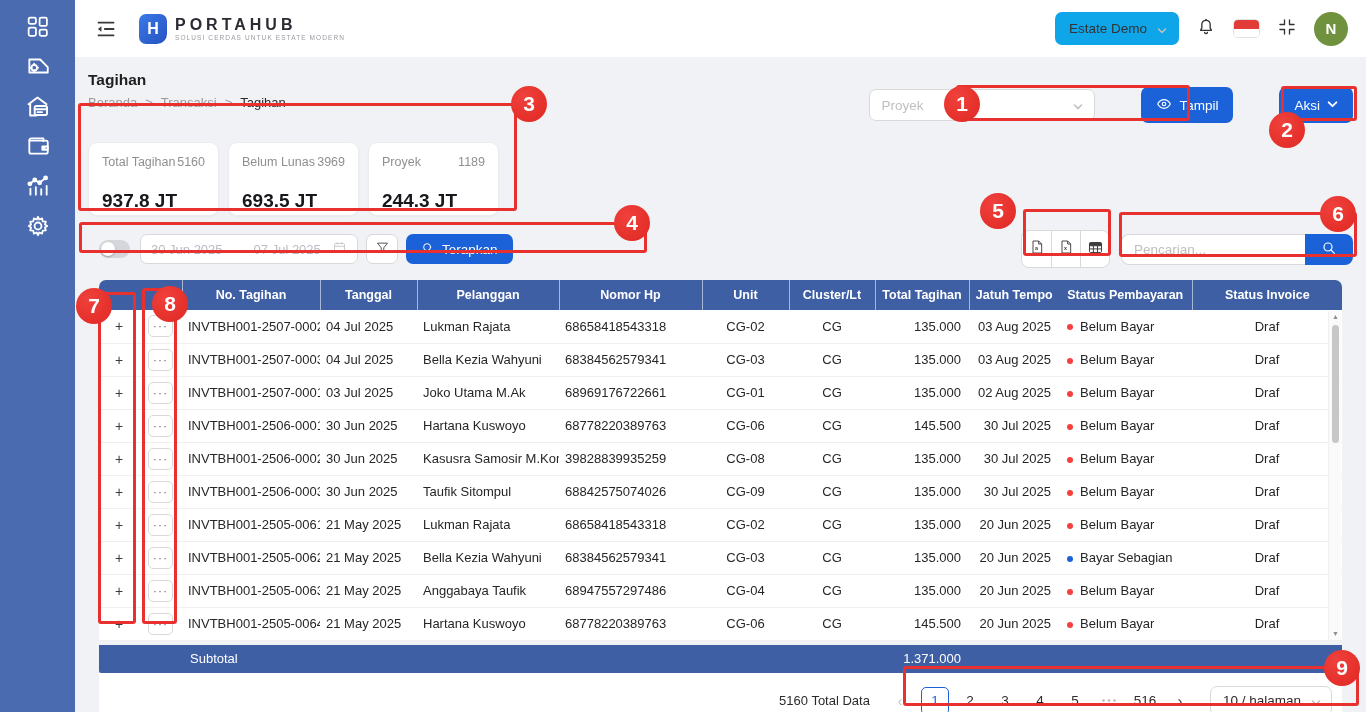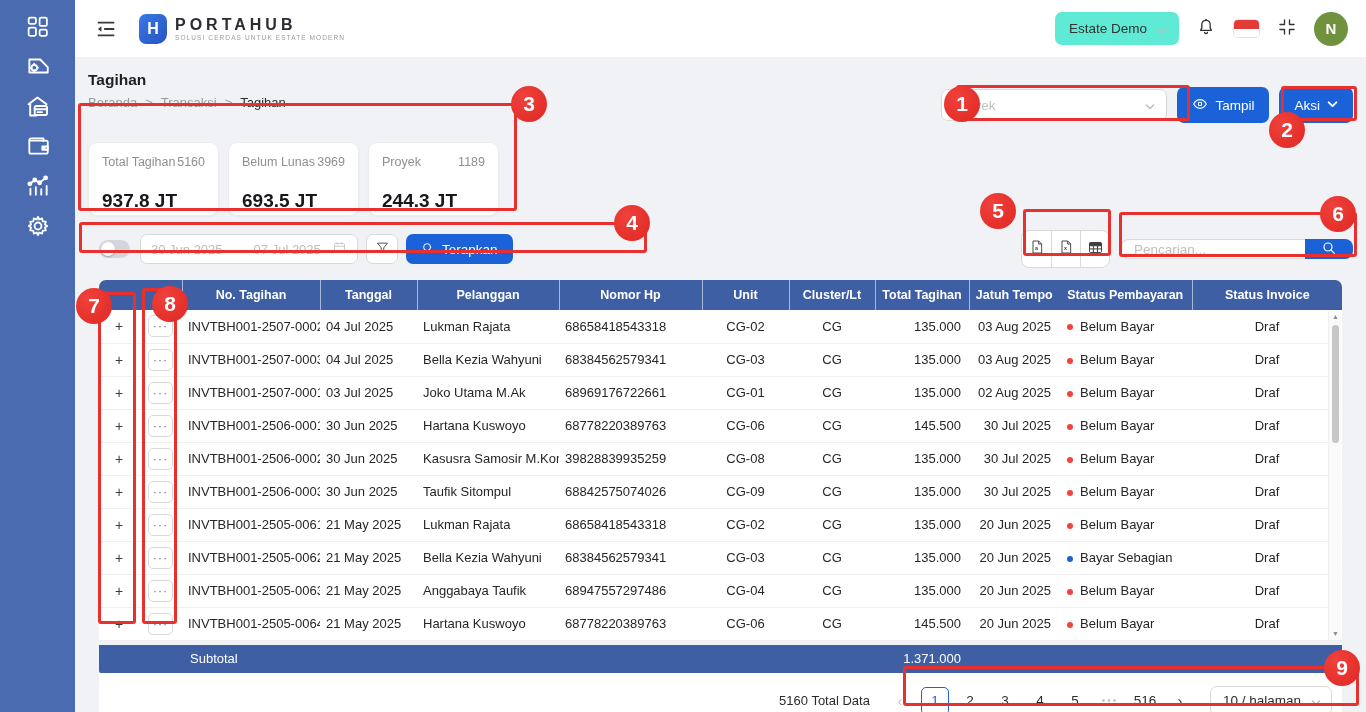--- a/index.html
+++ b/index.html
@@ -14,36 +14,36 @@
   .main { position:absolute; left:75px; top:0; width:1291px; height:712px; }
 
   .topbar { height:57px; background:#fff; display:flex; align-items:center; padding:0 18px 0 20px; }
   .fold-ic { width:22px; height:22px; margin-right:22px; cursor:pointer; }
   .fold-ic svg { stroke:#3a3a3a; stroke-width:2; fill:#3a3a3a; }
   .logo { display:flex; align-items:center; gap:8px; }
   .logo-mark { width:28px; height:30px; background:linear-gradient(135deg,#3b79e8,#2553c0); border-radius:7px 7px 10px 7px; color:#fff; font-weight:bold; font-size:16px; display:flex; align-items:center; justify-content:center; }
   .logo-name { font-size:16px; font-weight:bold; letter-spacing:4px; color:#2b2b33; line-height:15px; }
   .logo-tag { font-size:6.5px; letter-spacing:1.1px; color:#9a9aa2; margin-top:2px; }
   .topbar-right { margin-left:auto; display:flex; align-items:center; gap:17px; }
-  .workspace { background:#5eead4; border-radius:7px; height:33px; display:flex; align-items:center; gap:10px; padding:0 12px 0 14px; font-size:13.5px; color:#333; cursor:pointer; }
+  .workspace { background:#0ea5e9; border-radius:7px; height:33px; display:flex; align-items:center; gap:10px; padding:0 12px 0 14px; font-size:13.5px; color:#333; cursor:pointer; }
   .bell svg, .compress svg { stroke:#333; fill:none; stroke-width:1.6; stroke-linecap:round; stroke-linejoin:round; }
   .flag { width:27px; height:19px; border-radius:5px; overflow:hidden; border:1px solid #e2e2e2; cursor:pointer; }
   .flag .t { height:9px; background:#e23c39; } .flag .b { height:9px; background:#fff; }
   .avatar { width:34px; height:34px; border-radius:50%; background:#70923f; color:#fff; font-weight:bold; font-size:15px; display:flex; align-items:center; justify-content:center; cursor:pointer; }
 
   .content { padding:0 13px; }
 
   
   .page-header { display:flex; justify-content:space-between; padding-top:14px; }
   .page-title { font-size:15.5px; font-weight:bold; color:#1f1f1f; }
   .breadcrumb { margin-top:6px; font-size:13px; color:#9b9b9b; display:flex; gap:8px; align-items:center; }
   .breadcrumb .cur { color:#2b2b2b; }
   .hdr-controls { display:flex; gap:10px; margin-top:16px; align-items:center; }
   .select-box { width:226px; height:32px; border:1px solid #d9d9d9; border-radius:7px; background:#fff; display:flex; align-items:center; justify-content:space-between; padding:0 11px; font-size:13.5px; color:#bfbfbf; cursor:pointer; }
-  .btn-blue { background:#1b62d9; color:#fff; border:none; border-radius:7px; height:36px; font-size:13.5px; display:flex; align-items:center; gap:7px; padding:0 15px; cursor:pointer; font-family:"Liberation Sans",sans-serif; }
+  .btn-blue { background:#1b62d9; color:#fff; border:none; border-radius:7px; height:36px; font-size:13.5px; display:flex; align-items:center; gap:7px; padding:0 15px; cursor:pointer; font-family:"Liberation Sans",sans-serif;margin-left:36px; }
   .btn-blue svg { stroke:#fff; fill:none; stroke-width:1.7; stroke-linecap:round; stroke-linejoin:round; }
 
   
   .stats { display:flex; gap:9px; margin-top:19px; }
   .card { width:131px; height:74px; background:#fff; border:1px solid #ececec; border-radius:9px; box-shadow:0 1px 2px rgba(0,0,0,.04); padding:12px 13px 0; }
   .card .row1 { display:flex; justify-content:space-between; font-size:12.5px; color:#8f8f8f; }
   .card .val { margin-top:21px; font-size:19px; font-weight:bold; color:#17171c; }
 
   
   .filter-row { display:flex; align-items:center; margin-top:14px; }
@@ -52,21 +52,21 @@
   .daterange { margin-left:10px; width:218px; height:30px; border:1px solid #d9d9d9; border-radius:7px; background:#fff; display:flex; align-items:center; gap:9px; padding:0 10px; font-size:13px; color:#b9bcc4; cursor:pointer; }
   .daterange svg { stroke:#c2c2c8; fill:none; stroke-width:1.4; }
   .icon-btn { margin-left:8px; width:32px; height:30px; border:1px solid #d9d9d9; border-radius:7px; background:#fff; display:flex; align-items:center; justify-content:center; cursor:pointer; }
   .icon-btn svg { stroke:#4b4b4b; fill:none; stroke-width:1.5; stroke-linejoin:round; }
   .apply-btn { margin-left:8px; height:30px; }
   .filter-right { margin-left:auto; display:flex; align-items:center; gap:11px; }
   .export-group { display:flex; height:38px; border:1px solid #d9d9d9; border-radius:8px; background:#fff; overflow:hidden; }
   .export-cell { width:29px; display:flex; align-items:center; justify-content:center; cursor:pointer; }
   .export-cell + .export-cell { border-left:1px solid #d9d9d9; }
   .export-cell svg { stroke:#3d3d3d; fill:none; stroke-width:1.4; stroke-linejoin:round; }
-  .search-wrap { display:flex; height:20px; width:232px; }
+  .search-wrap { display:flex; height:31px; width:232px; }
   .search-input { flex:1; border:1px solid #d9d9d9; border-right:none; border-radius:8px 0 0 8px; background:#fff; display:flex; align-items:center; padding:0 12px; font-size:13.5px; color:#bfbfbf; }
   .search-btn { width:48px; border:none; border-radius:0 8px 8px 0; background:#1b62d9; display:flex; align-items:center; justify-content:center; cursor:pointer; }
   .search-btn svg { stroke:#fff; fill:none; stroke-width:1.8; stroke-linecap:round; }
 
   
   .table-card { margin:12px 11px 0; position:relative; }
   table { border-collapse:collapse; table-layout:fixed; width:100%; }
   col.c-exp{width:40px} col.c-act{width:43px} col.c-no{width:138px} col.c-tgl{width:97px}
   col.c-pel{width:142px} col.c-hp{width:143px} col.c-unit{width:87px} col.c-cl{width:86px}
   col.c-tot{width:94px} col.c-jt{width:90px} col.c-st{width:133px} col.c-inv{width:auto}

